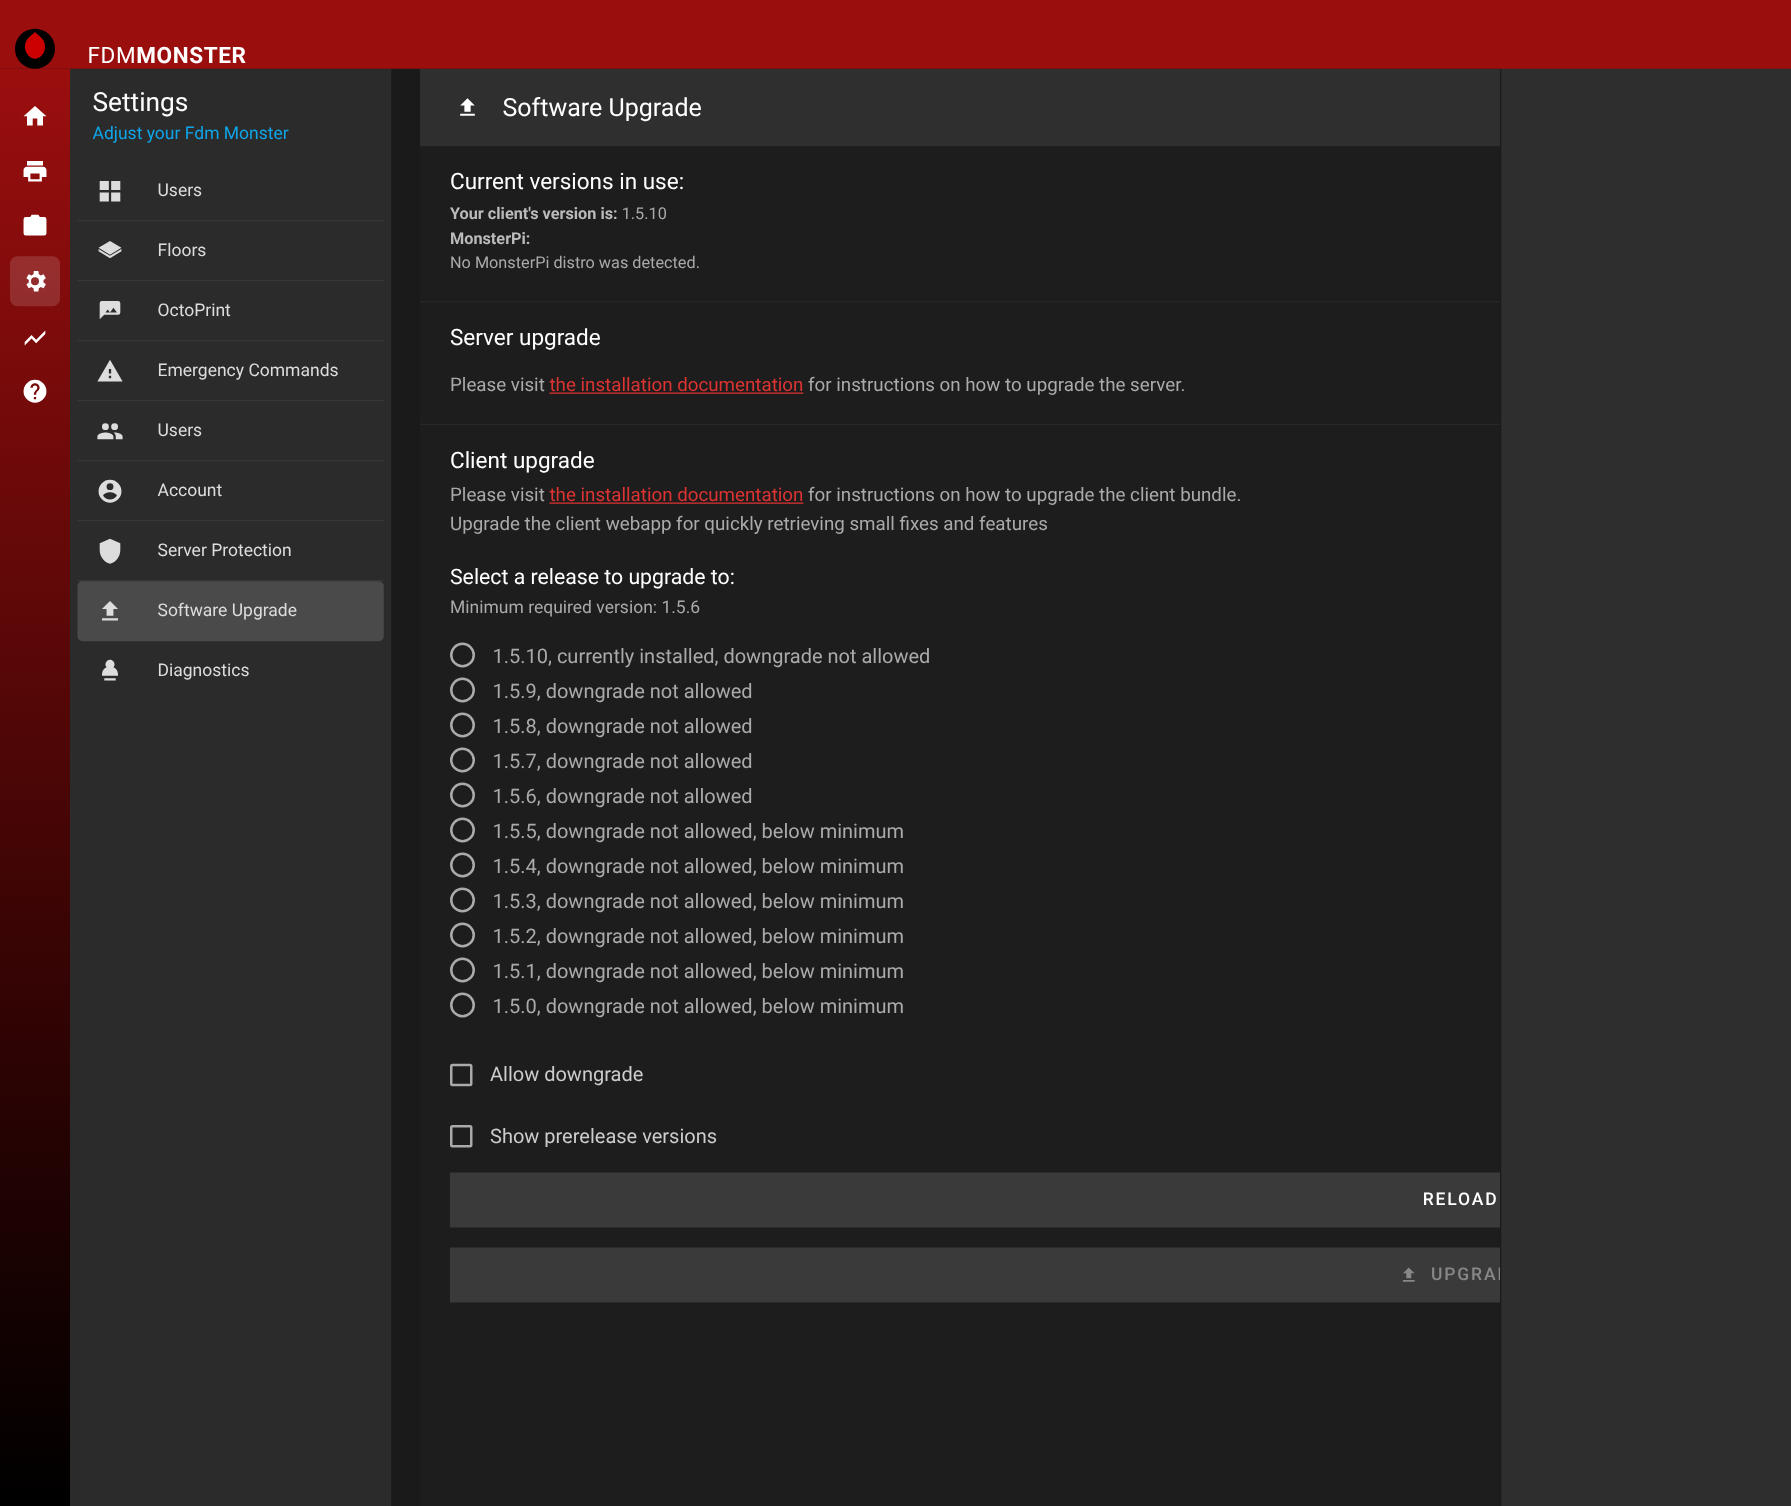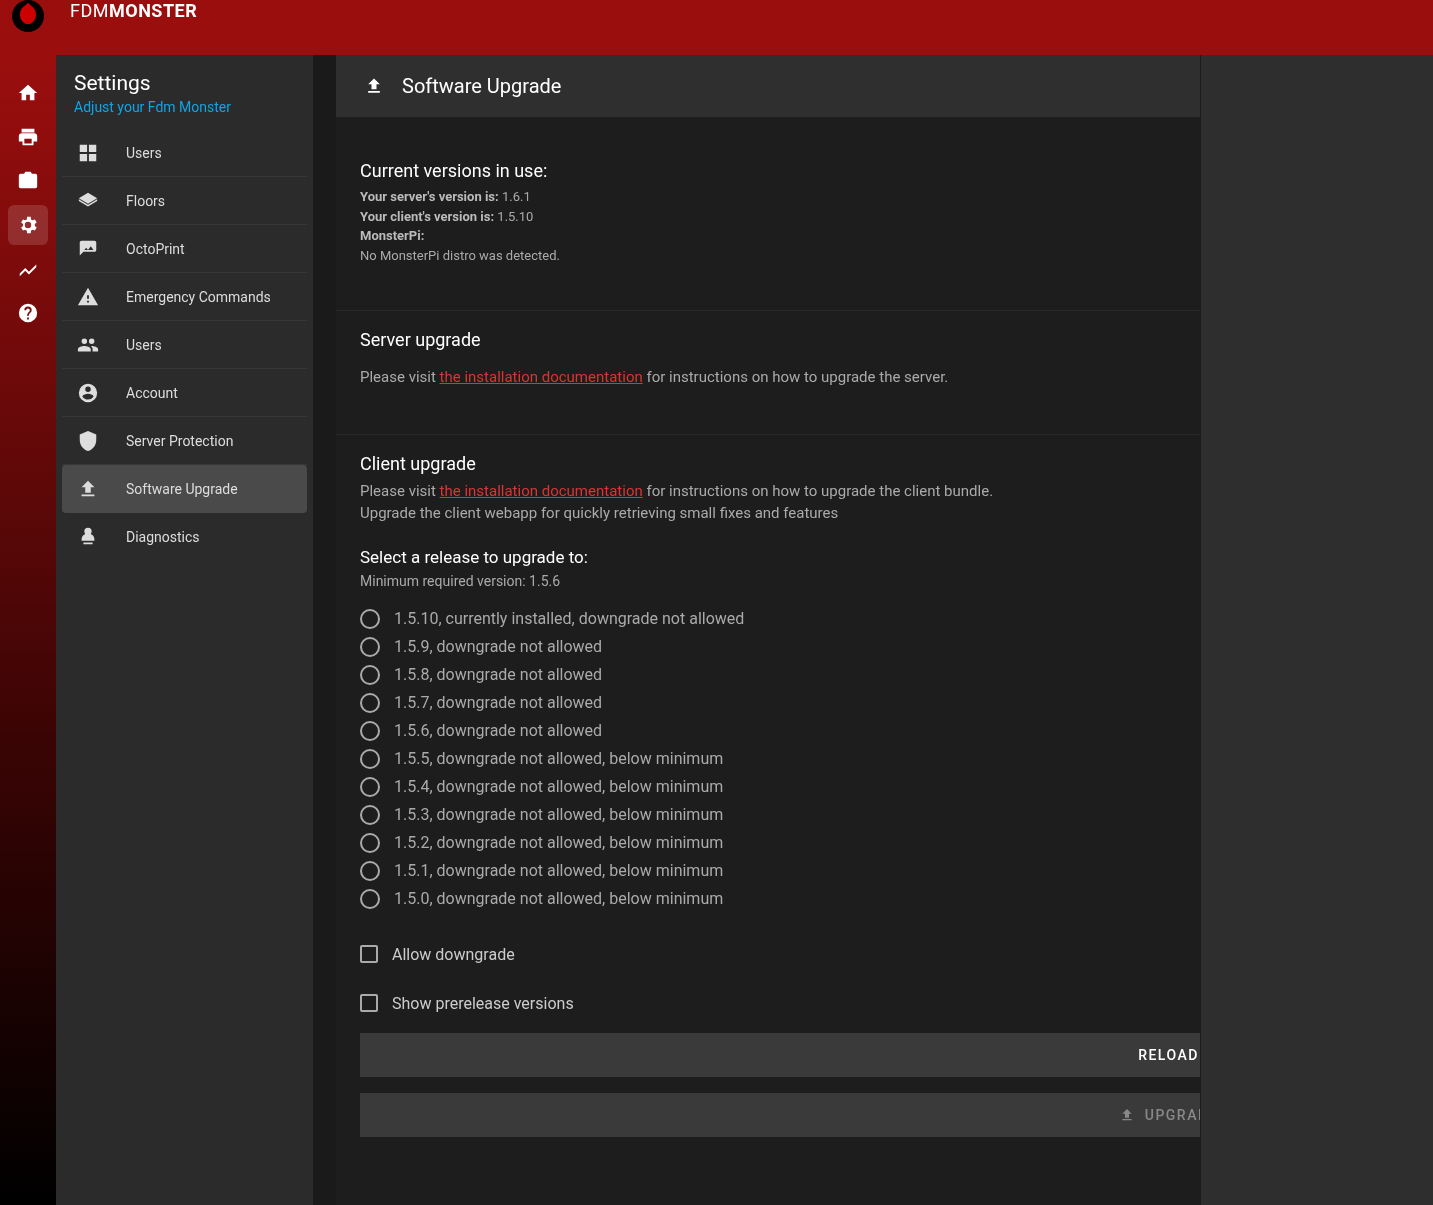--- a/index.html
+++ b/index.html
@@ -1,19 +1,19 @@
 <!DOCTYPE html>
 <html><head>
 <meta charset="utf-8">
 <style>
 * { margin:0; padding:0; box-sizing:border-box; }
 html,body { width:1433px; height:1205px; font-family:Roboto,"Helvetica Neue",Arial,sans-serif; background:#1a1a1a; color:#ccc; overflow:hidden; }
 
 
-.topbar { position:absolute; top:0; left:0; right:0; height:55px; background:#9b0e0e; display:flex; align-items:flex-start; padding-left:12px; z-index:10; }
+.topbar { position:absolute; top:0; left:0; right:0; height:55px; background:#9b0e0e; display:flex; align-items:flex-end; padding-left:12px; z-index:10; }
 .logo-badge { width:32px; height:32px; border-radius:50%; background:#000; display:flex; align-items:center; justify-content:center; margin-right:26px; color:#c00; }
 .brand { font-size:18px; letter-spacing:.5px; color:#fff; }
 .brand b{ font-weight:700; }
 .brand .light{ font-weight:400; }
 
 
 .rail { position:absolute; top:55px; left:0; width:56px; bottom:0; background:linear-gradient(#9b0e0e,#3a0404 60%,#000); display:flex; flex-direction:column; align-items:center; padding-top:18px; gap:4px; }
 .rail-item { width:40px; height:40px; display:flex; align-items:center; justify-content:center; color:#fff; border-radius:6px; cursor:pointer; }
 .rail-item.active { background:rgba(255,255,255,.14); }
 .rail-item svg { width:22px; height:22px; fill:currentColor; }
@@ -29,21 +29,21 @@
 .sb-item.active { background:#4a4a4a; border-radius:4px; border-bottom:none; }
 .sb-item .ico { width:24px; display:flex; justify-content:center; color:#ddd; }
 .sb-item .ico svg{width:22px;height:22px;fill:currentColor;}
 
 
 .main { position:absolute; top:55px; left:336px; right:0; bottom:0; background:#1d1d1d; overflow-y:auto; }
 .page-hdr { background:#2f2f2f; padding:19px 28px; display:flex; align-items:center; gap:18px; }
 .page-hdr svg{width:20px;height:20px;fill:#fff;}
 .page-hdr h1 { color:#fff; font-size:20px; font-weight:400; }
 
-.block { border-top:1px solid rgba(255,255,255,.05); padding:18px 24px 20px;margin-top:25px; }
+.block { border-top:1px solid rgba(255,255,255,.05); padding:18px 24px 20px; }
 .block-first{border-top:none;}
 .block h3 { color:#fff; font-size:18px; font-weight:400; margin-bottom:6px; }
 .small { font-size:13px; color:#aaa; line-height:1.5; }
 .small b{color:#bbb;}
 a.doc { color:#d33; text-decoration:underline; }
 .select-label{ color:#fff; font-size:17px; font-weight:400; margin-top:22px; margin-bottom:6px;}
 .min-ver{font-size:14px;color:#aaa;margin-bottom:16px;}
 
 .radio-row{ display:flex; align-items:center; gap:14px; padding:4px 0; cursor:pointer;}
 .radio-row .circ{ width:20px;height:20px;border:2px solid #aaa;border-radius:50%; flex-shrink:0;}
@@ -193,21 +193,20 @@
 <div class="main">
   <div class="page-hdr">
     <svg viewBox="0 0 24 24">
         <path d="M9 16h6v-6h4l-7-7-7 7h4v6zm-4 2h14v2H5z"></path>
       </svg>
     <h1>Software Upgrade</h1>
   </div>
 
   <div class="block block-first">
     <h3>Current versions in use:</h3>
-    <div class="small"><b>Your server's version is:</b> <span>1.6.1</span></div>
     <div class="small"><b>Your client's version is:</b> <span>1.5.10</span></div>
     <div class="small"><b>MonsterPi:</b></div>
     <div class="small">No MonsterPi distro was detected.</div>
   </div>
 
   <div class="block">
     <h3>Server upgrade</h3>
     <div style="height:10px"></div>
     <div class="small" style="font-size:15px;">
       <span>Please visit </span><a class="doc" href="#">the installation documentation</a><span> for instructions on how to upgrade the server.</span>

